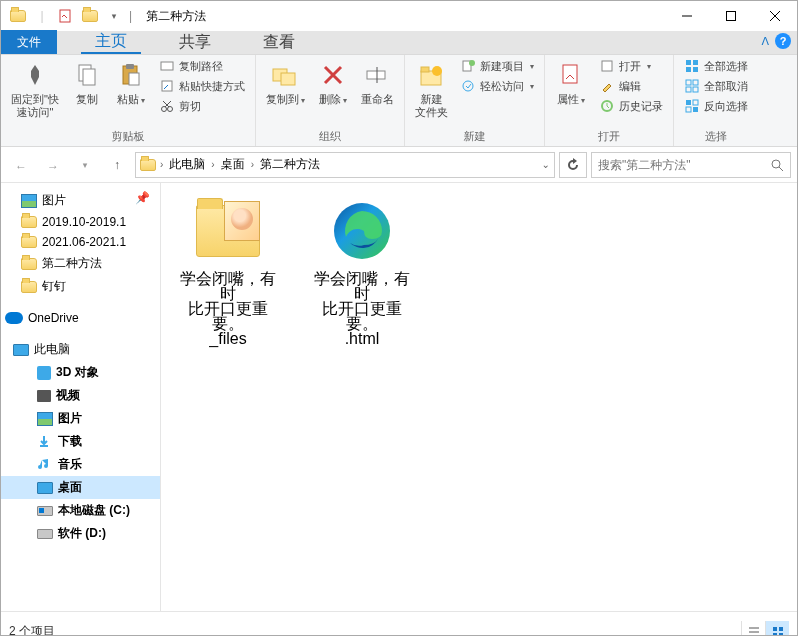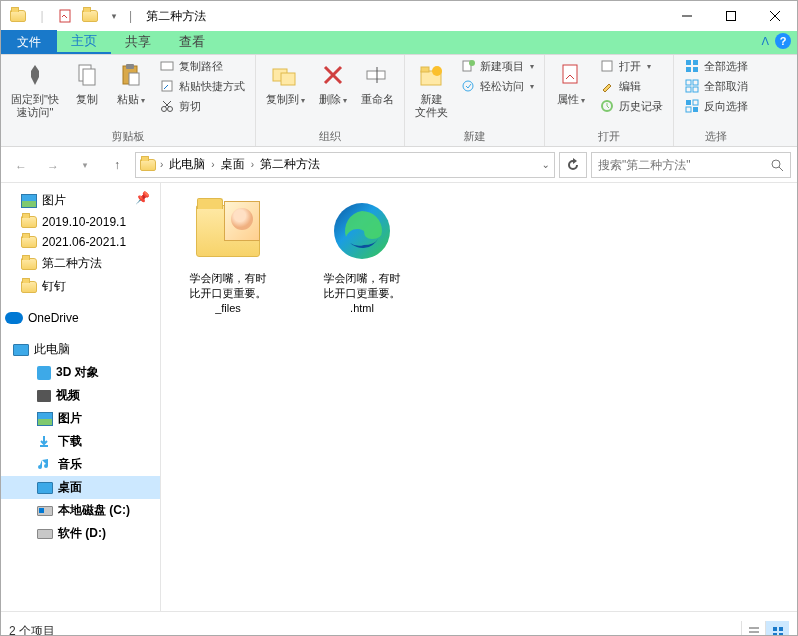--- a/index.html
+++ b/index.html
@@ -8,23 +8,23 @@
 
 .title-bar { height: 30px; display: flex; align-items: center; background: #fff; }
 .qat { display: flex; align-items: center; padding-left: 6px; gap: 2px; }
 .qat-btn { width: 22px; height: 22px; display: flex; align-items: center; justify-content: center; }
 .title-text { margin-left: 10px; font-size: 12px; color: #000; }
 .title-sep { color: #888; margin: 0 4px; }
 .win-controls { margin-left: auto; display: flex; }
 .win-btn { width: 44px; height: 30px; display: flex; align-items: center; justify-content: center; cursor: pointer; }
 
 
-.tab-strip { height: 24px; display: flex; align-items: flex-end; background: #86efac; border-bottom: 1px solid #dadada; position: relative; }
+.tab-strip { height: 24px; display: flex; align-items: flex-end; background: #e5e5e5; border-bottom: 1px solid #dadada; position: relative; }
 .file-tab { background: #1979ca; color: #fff; padding: 4px 16px; font-size: 12px; height: 24px; display: flex; align-items: center; }
-.ribbon-tab { padding: 4px 14px; font-size: 13px; color: #444; cursor: pointer; height: 24px; display: flex; align-items: center; }
+.ribbon-tab { padding: 4px 14px; font-size: 16px; color: #444; cursor: pointer; height: 24px; display: flex; align-items: center; margin-left: 24px; }
 .ribbon-tab.active { color: #1979ca; border-bottom: 2px solid #1979ca; }
 .collapse-help { position: absolute; right: 6px; top: 2px; display: flex; gap: 6px; align-items: center; }
 .help-circle { width: 16px; height: 16px; border-radius: 50%; background: #1e90ff; color: #fff; font-size: 11px; display: flex; align-items: center; justify-content: center; font-weight: bold; }
 
 
 .ribbon { height: 92px; background: #f5f6f7; display: flex; border-bottom: 1px solid #dadada; }
 .ribbon-group { display: flex; flex-direction: column; border-right: 1px solid #e1e1e1; padding: 2px 6px 0; }
 .ribbon-group-body { display: flex; flex: 1; align-items: flex-start; gap: 4px; }
 .ribbon-group-label { text-align: center; font-size: 11px; color: #666; padding: 2px 0; }
 .big-btn { display: flex; flex-direction: column; align-items: center; justify-content: flex-start; padding: 2px 4px; cursor: pointer; min-width: 40px; }
@@ -55,21 +55,21 @@
 .tree-icon { width: 16px; height: 16px; flex-shrink: 0; }
 .pin-icon { position: absolute; right: 10px; top: 8px; color: #666; }
 
 .content { flex: 1; display: flex; padding: 12px; gap: 24px; align-items: flex-start; }
 .file-item { width: 110px; display: flex; flex-direction: column; align-items: center; cursor: pointer; }
 .file-thumb { width: 72px; height: 72px; display: flex; align-items: center; justify-content: center; position: relative; }
 .folder-big { width: 64px; height: 52px; background: linear-gradient(#ffe9a6, #f7d36a); border-radius: 2px 6px 3px 3px; position: relative; border: 1px solid #e0b94d; }
 .folder-big:before { content: ""; position: absolute; top: -8px; left: 0; width: 24px; height: 10px; background: #f7d36a; border-radius: 2px 3px 0 0; border: 1px solid #e0b94d; border-bottom: none; }
 .folder-photo { position: absolute; right: 4px; top: 6px; width: 36px; height: 40px; background: linear-gradient(135deg,#fff3d0,#ffcf8f); border: 1px solid #d9a94a; }
 .folder-photo:after { content:""; position:absolute; top:6px; left:6px; width:22px; height:22px; background: radial-gradient(circle at 40% 35%, #ffe0c4 30%, #f0b080 60%); border-radius:50%; }
-.file-label { font-size: 11px; text-align: center; line-height: 15px; margin-top: 4px; color: #000; word-break: break-all; }
+.file-label { font-size: 16px; text-align: center; line-height: 15px; margin-top: 4px; color: #000; word-break: break-all; }
 
 
 .status-bar { height: 40px; border-top: 1px solid #e5e5e5; display: flex; align-items: center; padding: 0 8px; font-size: 12px; color: #333; }
 .status-views { margin-left: auto; display: flex; }
 .view-btn { width: 24px; height: 22px; display: flex; align-items: center; justify-content: center; border-left: 1px solid #e0e0e0; cursor: pointer; }
 .view-btn.active { background: #cce8ff; }
 
 
 .folder-sm { width: 16px; height: 12px; background: linear-gradient(#ffe9a6,#f7d36a); border: 1px solid #e0b94d; border-radius: 1px 3px 2px 2px; position: relative; }
 .folder-sm:before { content:""; position:absolute; top:-4px; left:0; width:6px; height:4px; background:#f7d36a; border:1px solid #e0b94d; border-bottom:none; border-radius:1px 1px 0 0; }

